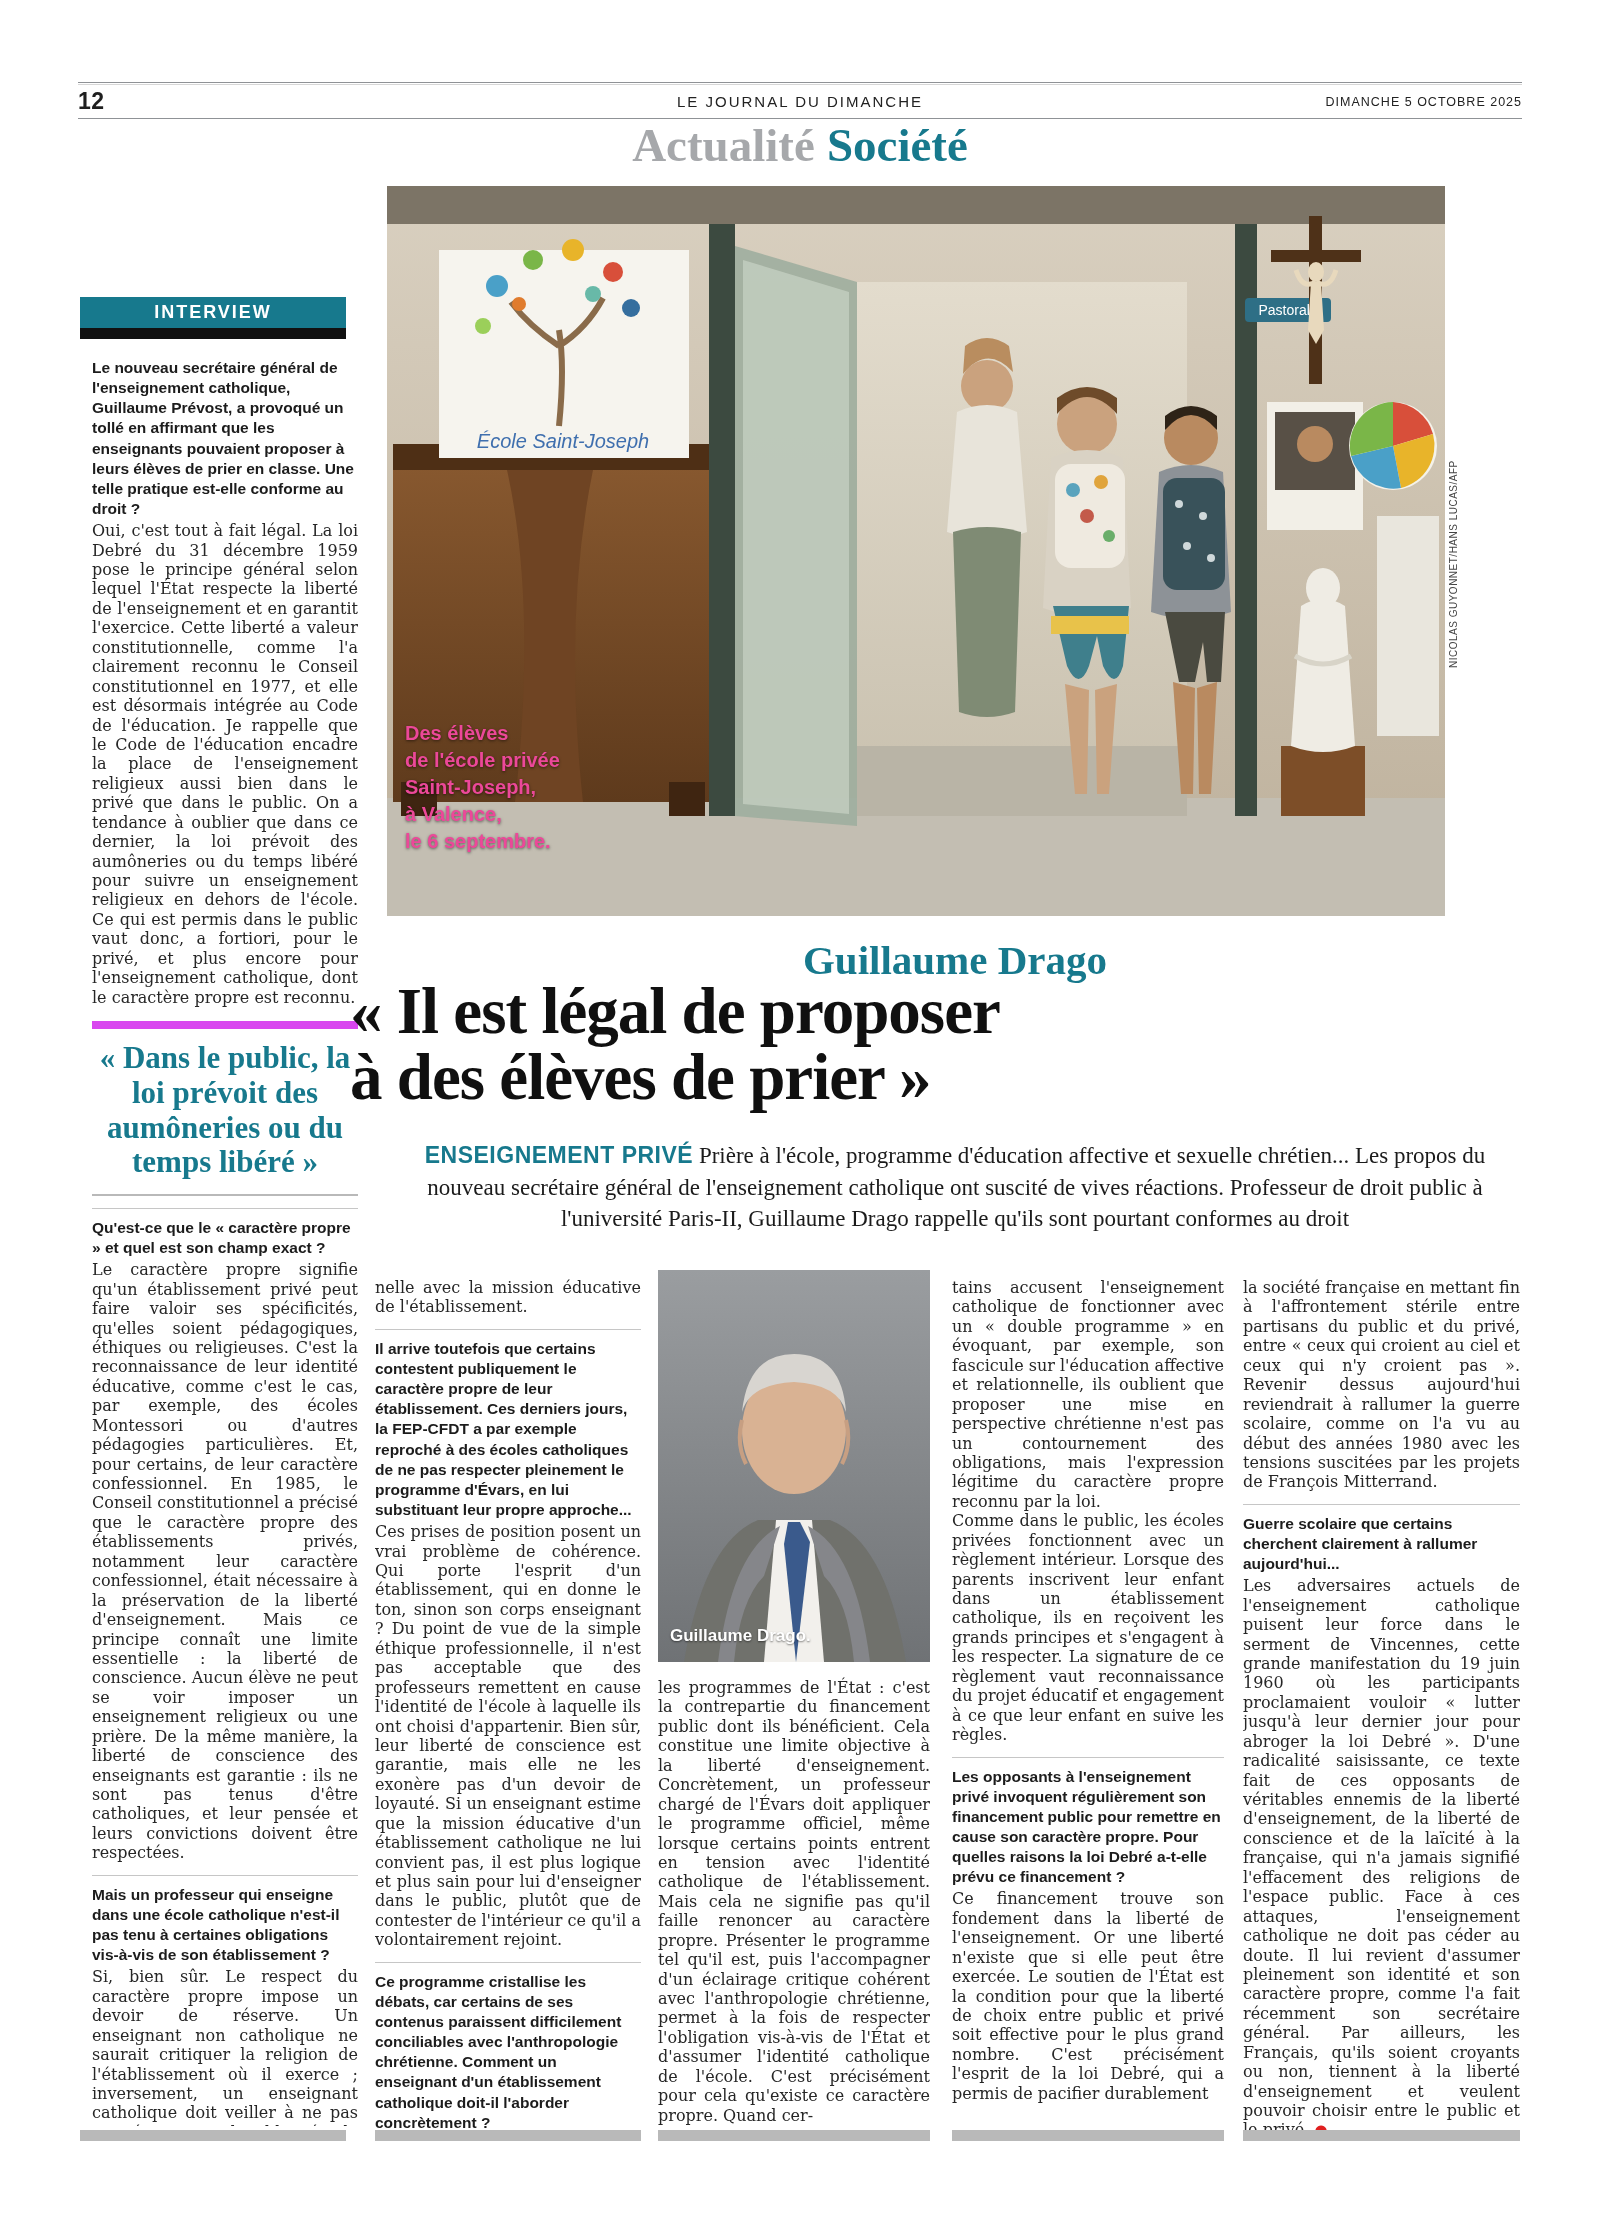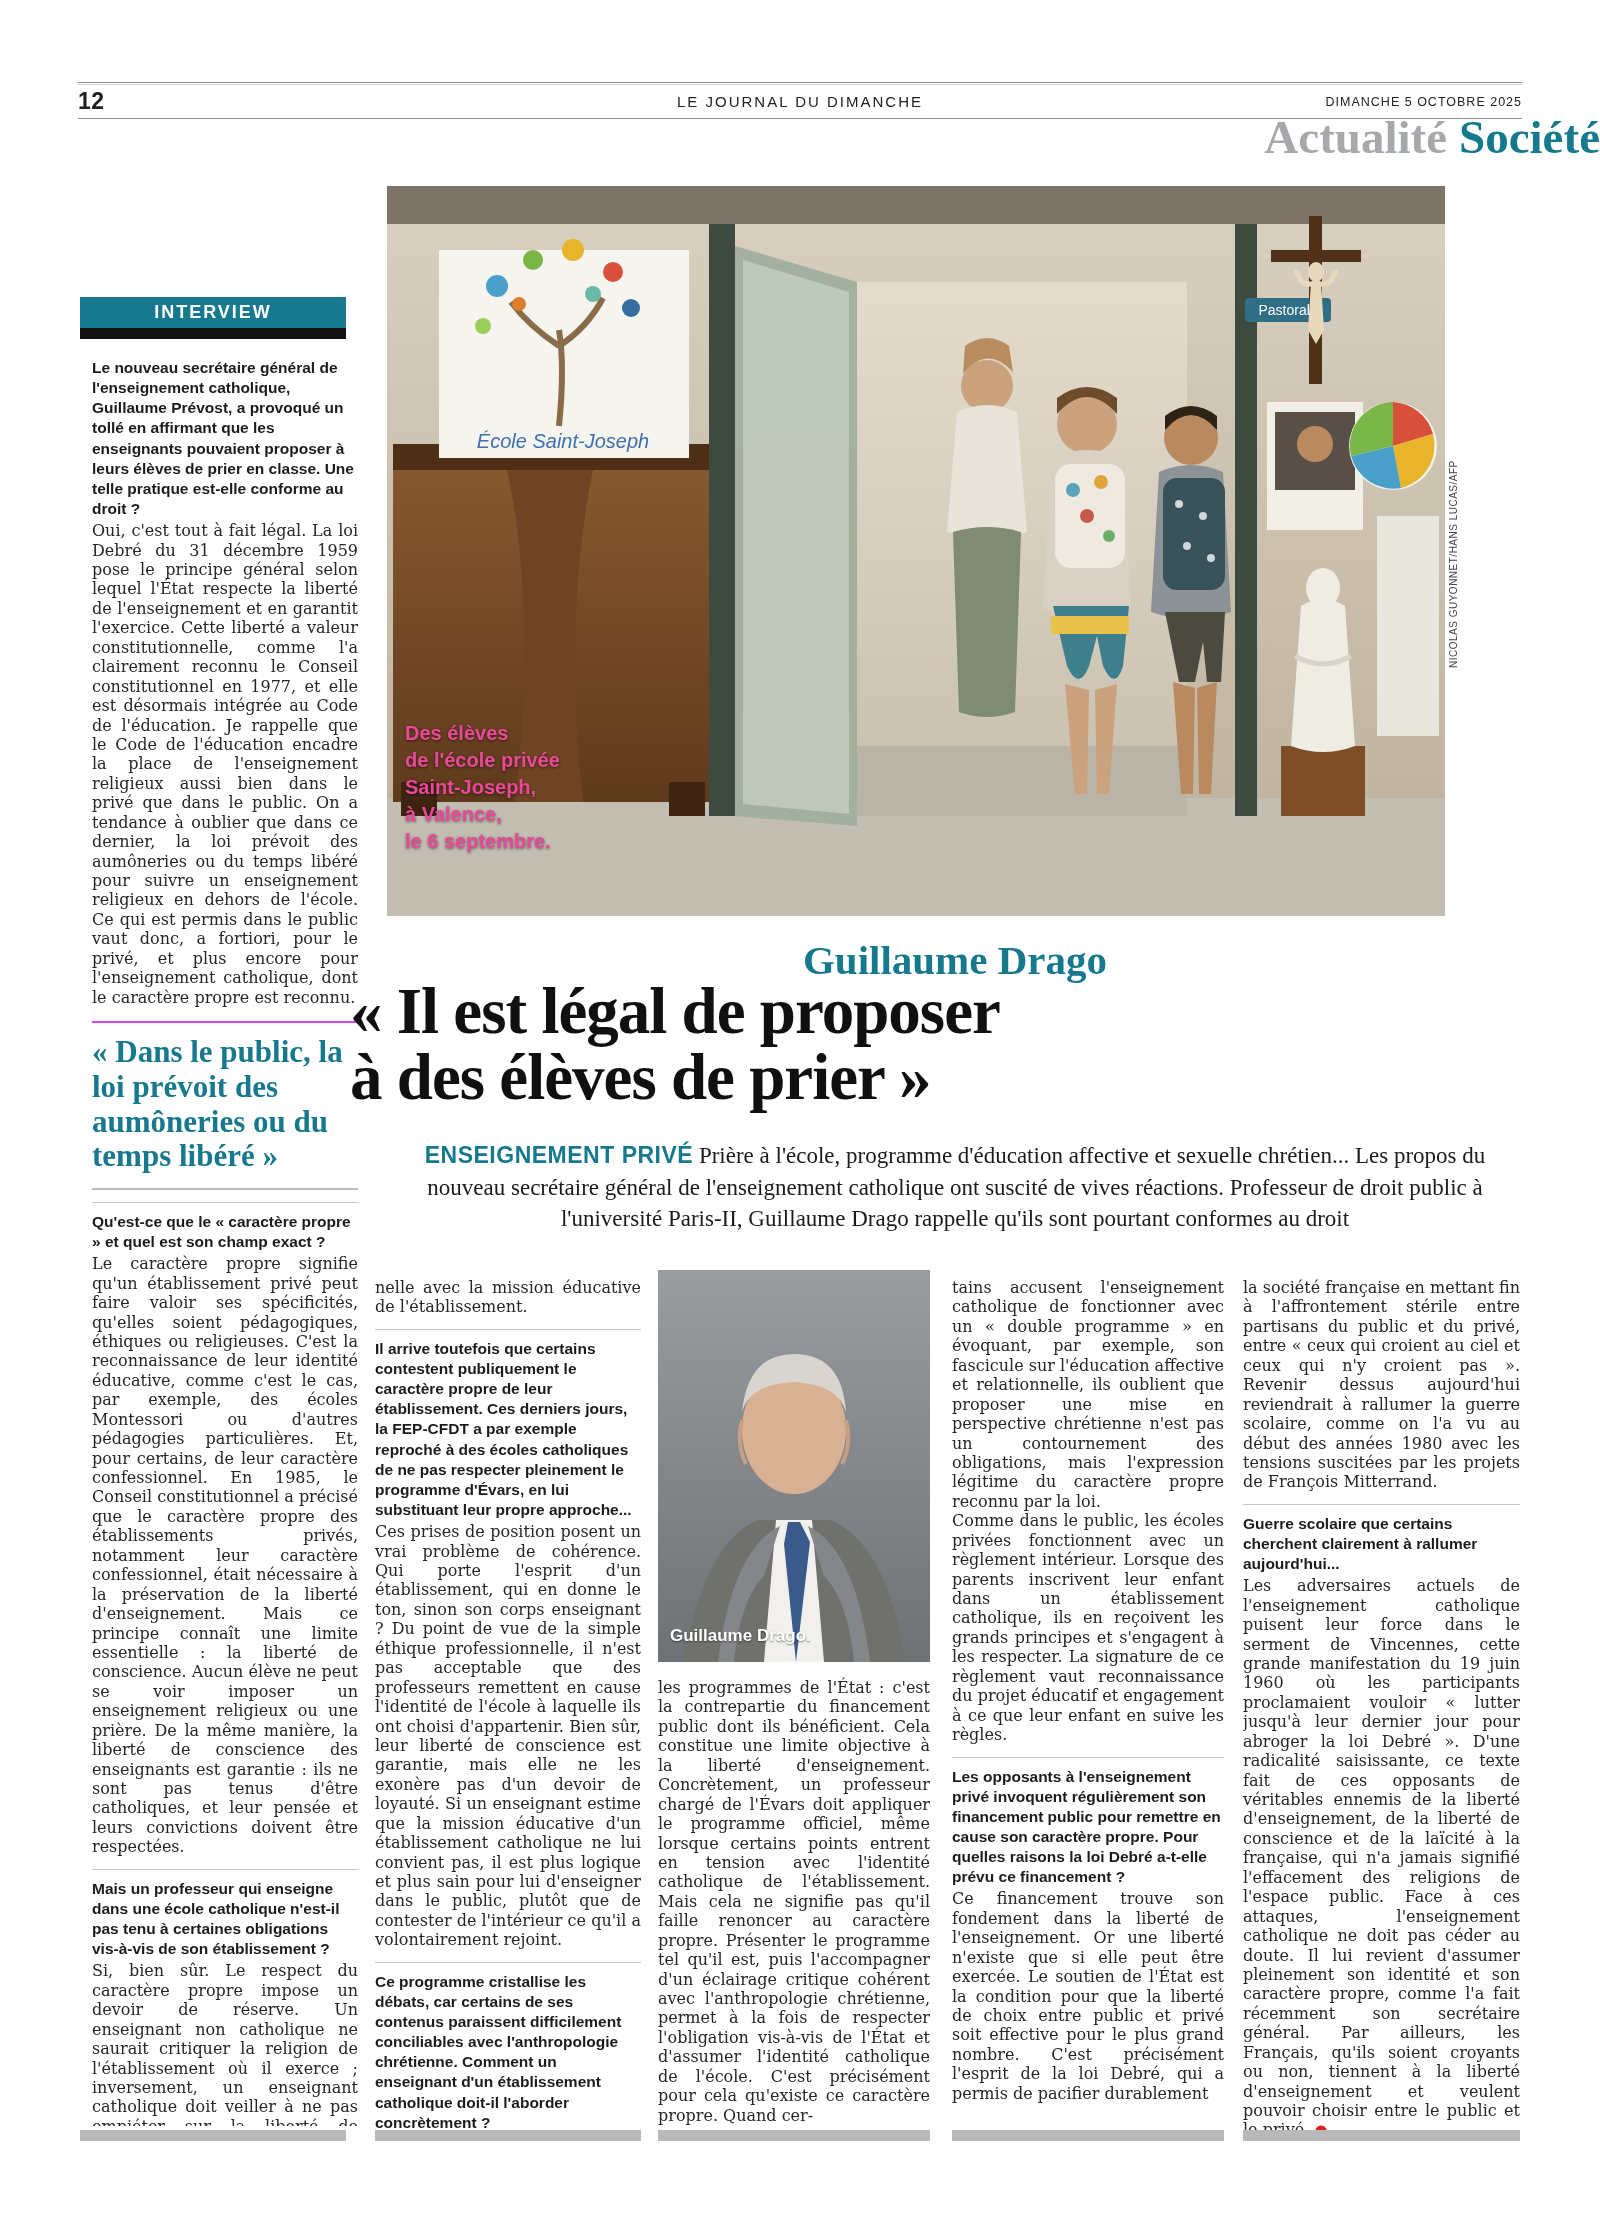--- a/index.html
+++ b/index.html
@@ -7,36 +7,36 @@
         font-family:"Liberation Sans",sans-serif;color:#1f1f1f;}
 
   
   .rule-top{position:absolute;left:78px;right:78px;top:82px;border-top:1px solid #8f9296;}
   .rule-top2{position:absolute;left:78px;right:78px;top:84px;border-top:1px solid #d7d7d7;}
   .rule-bottom{position:absolute;left:78px;right:78px;top:118px;border-top:1px solid #8f9296;}
   .hdr-row{position:absolute;left:78px;right:78px;top:88px;height:26px;}
   .hdr-num{position:absolute;left:0;top:0;font-size:23px;font-weight:bold;letter-spacing:.5px;}
   .hdr-journal{position:absolute;left:0;right:0;top:5px;text-align:center;font-size:15px;letter-spacing:2px;color:#222;}
   .hdr-date{position:absolute;right:0;top:7px;font-size:12.5px;letter-spacing:1px;color:#222;}
-  .section-title{position:absolute;left:0;right:0;top:114px;text-align:right;
+  .section-title{position:absolute;left:0;right:0;top:122px;text-align:center;
                  font-family:"Liberation Serif","DejaVu Serif",serif;font-weight:bold;font-size:47px;line-height:1;}
   .section-first{color:#a6a8ab;}
   .section-second{color:#17798d;margin-left:12px;}
 
   
   .interview-box{position:absolute;left:80px;top:297px;width:266px;height:39px;background:#17798d;
                  color:#fff;font-weight:bold;font-size:18px;letter-spacing:2px;text-align:center;line-height:31px;}
   .interview-bar{position:absolute;left:80px;top:328px;width:266px;height:11px;background:#111;}
 
   .leftcol{position:absolute;left:80px;top:358px;width:266px;height:1768px;overflow:hidden;margin-left:12px;}
   .bq{font-family:"Liberation Sans",sans-serif;font-weight:bold;font-size:15.5px;line-height:1.3;color:#1c1c1c;margin:0 0 2px 0;}
   .bq.ruled{border-top:1px solid #c6c6c6;padding-top:9px;margin-top:12px;}
   .ans{font-family:"DejaVu Serif","Liberation Serif",serif;font-size:16px;line-height:1.215;color:#262626;
        text-align:justify;margin:0;}
-  .pullquote{border-top:2px solid #d946ef;border-bottom:2px solid #b9b9b9;margin:14px 0 2px 0;padding:12px 0 14px 0;}
+  .pullquote{border-top:8px solid #d946ef;border-bottom:2px solid #b9b9b9;margin:14px 0 2px 0;padding:12px 0 14px 0;text-align:center;}
   .pullquote p{margin:0;font-family:"Liberation Serif","DejaVu Serif",serif;font-weight:bold;
                font-size:31px;line-height:1.12;color:#17798d;}
 
   
   .main-photo{position:absolute;left:387px;top:186px;width:1058px;height:730px;overflow:hidden;}
   .photo-caption{position:absolute;left:405px;top:720px;color:#ec4899;font-weight:bold;font-size:20px;line-height:1.35;
                  text-shadow:0 1px 3px rgba(0,0,0,.55);}
   .photo-caption span{display:block;}
   .photo-credit{position:absolute;left:1448px;top:488px;height:180px;font-size:10px;color:#444;letter-spacing:.5px;
                 writing-mode:vertical-rl;transform:rotate(180deg);white-space:nowrap;}

